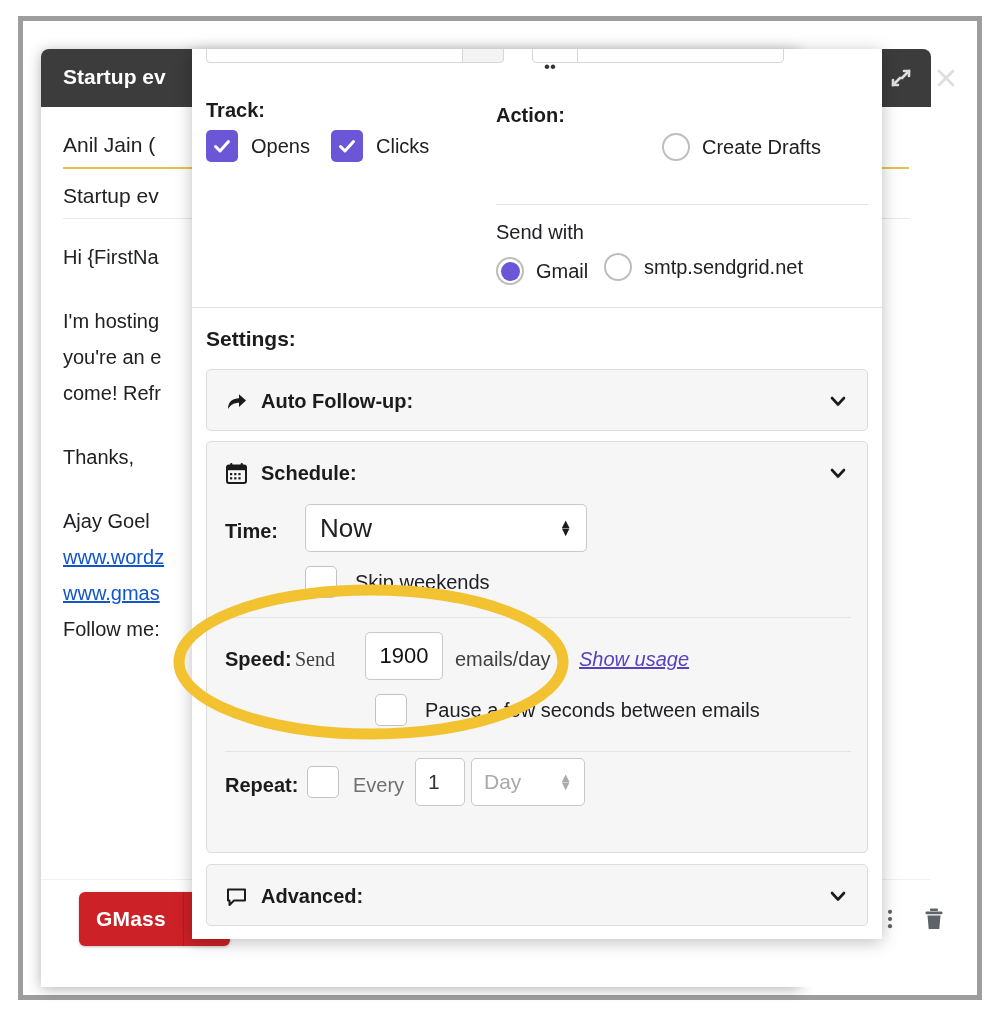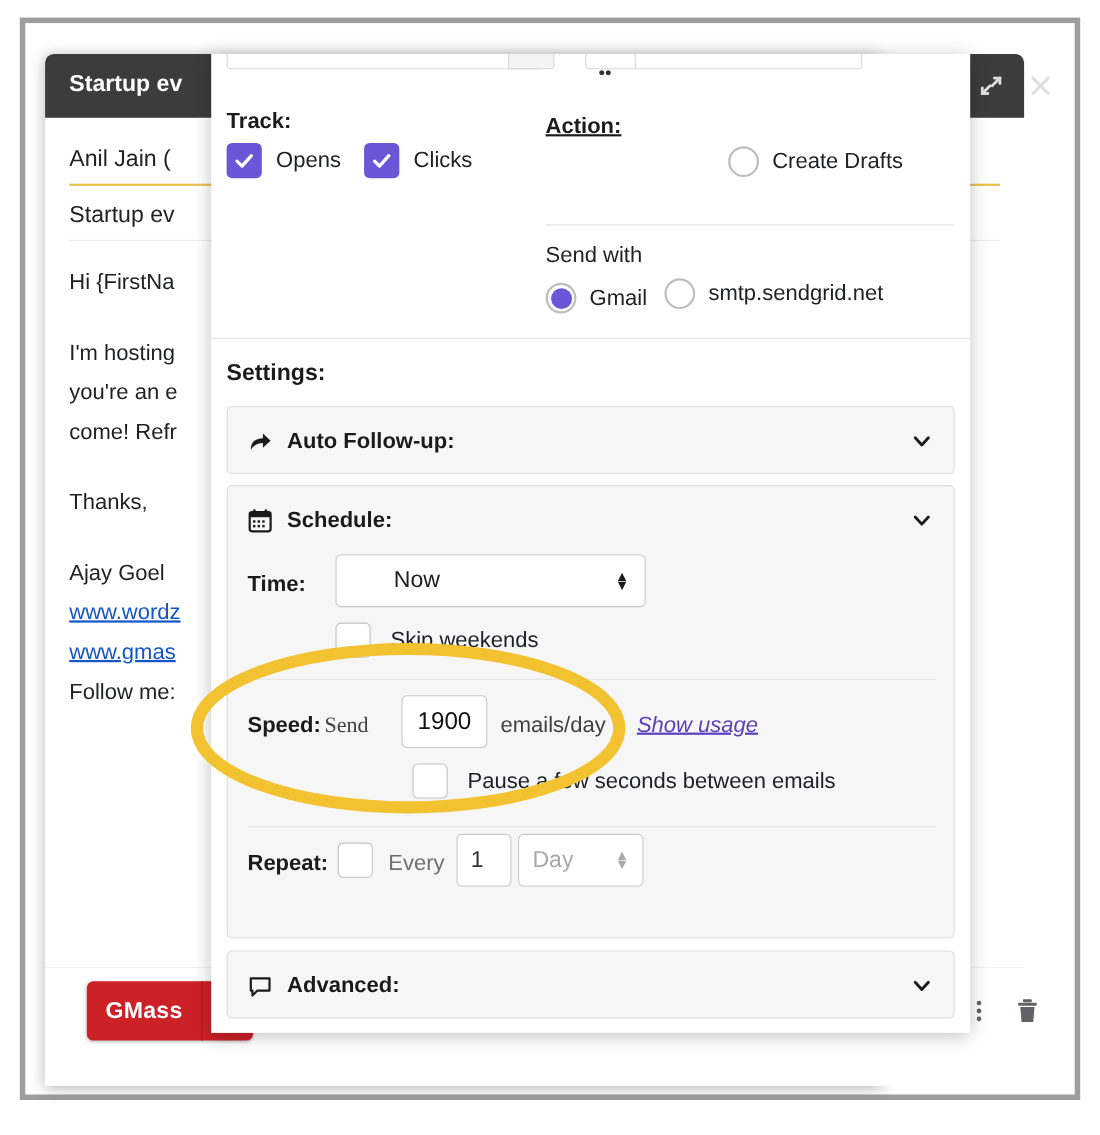--- a/index.html
+++ b/index.html
@@ -147,21 +147,21 @@
   #cut-2b{ position:absolute; left: 340px; top:-32px; width: 46px; height:46px;
            border-right:1px solid #d6d6d6; }
   #cut-2dots{ position:absolute; left:352px; top:8px; font-size:17px; color:#333; }
 
   .lbl-bold {
     font-size: 20px; font-weight: bold; color: #1b1b1b;
   }
 
   
   #track-label  { position: absolute; left: 14px; top: 50px; }
-  #action-label { position: absolute; left: 304px; top: 55px; text-decoration: underline; }
+  #action-label { position: absolute; left: 304px; top: 55px; }
 
   .checkbox {
     width: 32px; height: 32px;
     border-radius: 5px;
     background: #6a56d6;
     display: flex; align-items: center; justify-content: center;
     cursor: pointer;
   }
   .checkbox.empty {
     background: #ffffff;
@@ -251,21 +251,21 @@
   #time-select {
     position: absolute; left: 98px; top: 0px;
     width: 282px; height: 48px;
     background: #ffffff;
     border: 1px solid #c9c9c9;
     border-radius: 5px;
     display: flex; align-items: center;
     padding: 0 14px;
     cursor: pointer;
   }
-  #time-value { font-size: 21px; color: #202124; margin-left: 38px; }
+  #time-value { font-size: 26px; color: #202124; }
   .spin {
     margin-left: auto;
     display: flex; flex-direction: column; align-items: center;
     line-height: 8px; color: #1b1b1b; font-size: 13px;
   }
 
   #cb-skipwknd { left: 98px; top: 62px; }
   #cb-skipwknd .cb-text { margin-left: 18px; }
 
   

